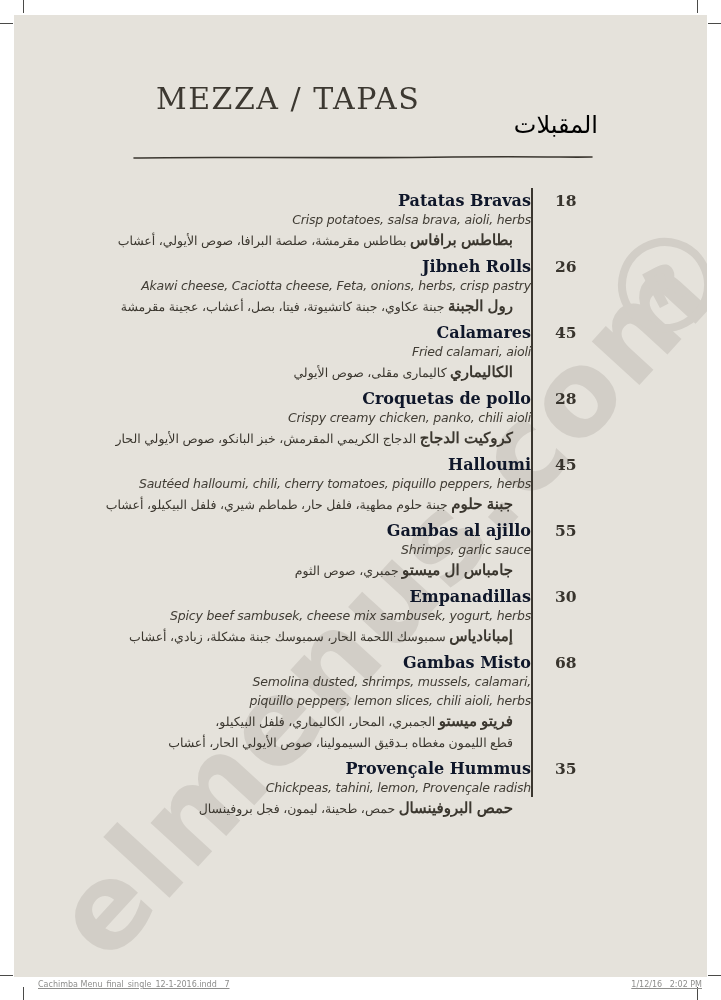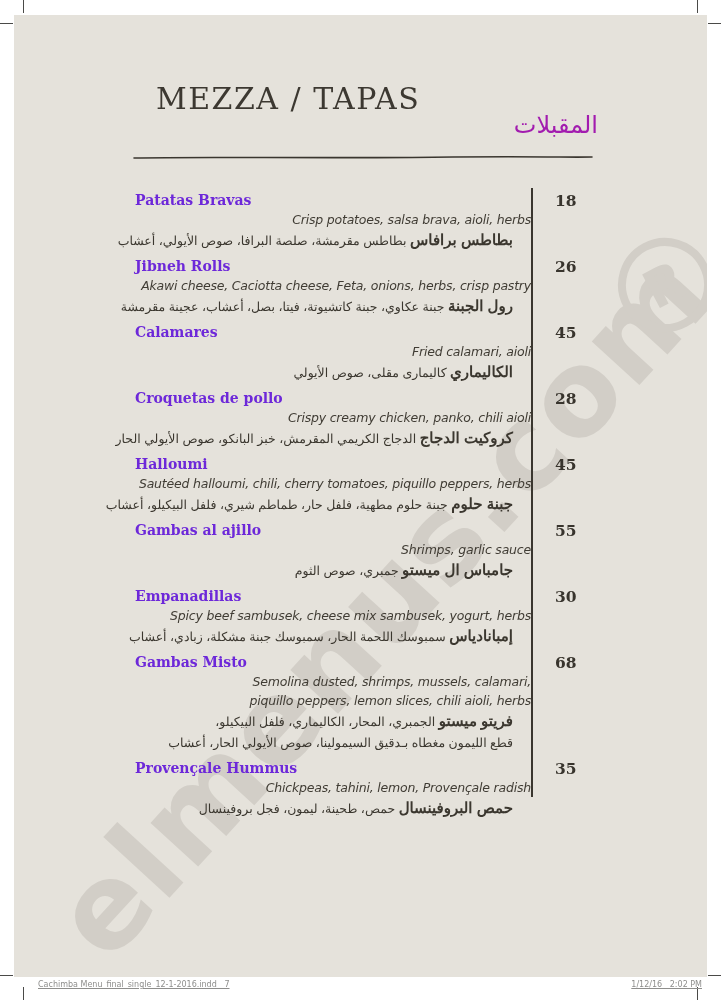--- a/index.html
+++ b/index.html
@@ -33,34 +33,34 @@
   }
   
   .title-en{
     position:absolute;left:122px;top:66px;z-index:2;
     font-size:30px;letter-spacing:1.5px;color:#3c3831;margin-left:20px;
   }
   .title-ar{
     position:absolute;left:0;top:96px;width:584px;z-index:2;
     direction:rtl;
     font-family:"DejaVu Sans", sans-serif;
-    font-size:24px;color:#a21caf;
+    font-size:24px;color:#000000;
   }
   .head-rule{position:absolute;left:119px;top:140px;z-index:2;}
   
   .divider{
     position:absolute;left:517px;top:173px;width:2px;height:609px;
     background:#3a362f;z-index:2;
   }
   .menu{
     position:absolute;left:121px;top:176px;width:396px;z-index:2;
   }
   .item{position:relative;margin-bottom:5px;}
   .item-name{
-    font-weight:bold;font-size:14px;line-height:19px;color:#6d28d9;
+    font-weight:bold;font-size:16px;line-height:19px;color:#0f172a;text-align:right;
   }
   .item-desc{
     font-family:"DejaVu Sans", sans-serif;font-style:italic;
     font-size:12.5px;line-height:19px;letter-spacing:-0.2px;
     color:#403c34;white-space:nowrap;text-align:right;
   }
   .item-ar{
     direction:rtl;text-align:right;padding-right:18px;
     font-family:Liberation Sans, sans-serif;
     font-size:12.5px;line-height:21px;color:#3b372f;white-space:nowrap;

